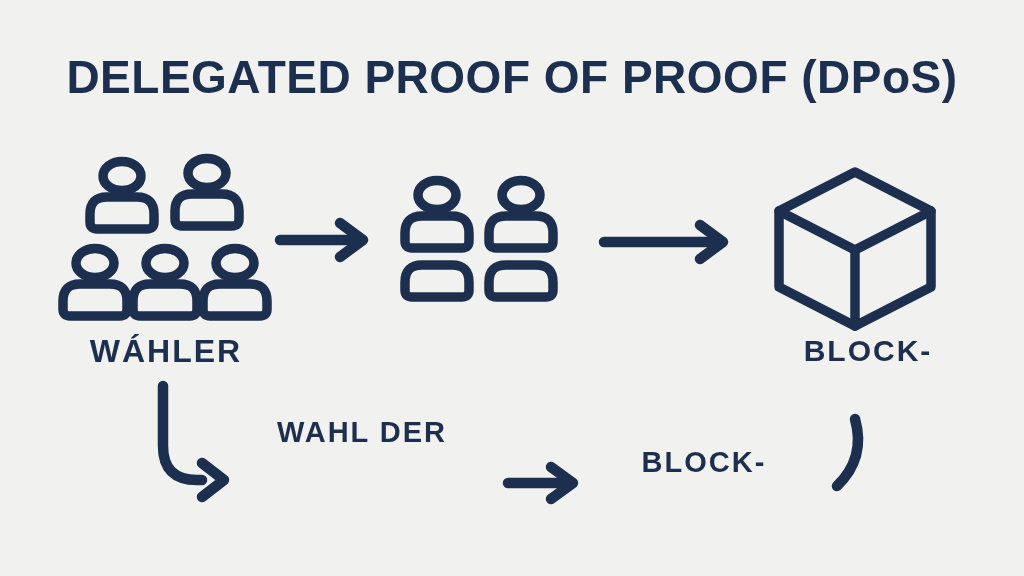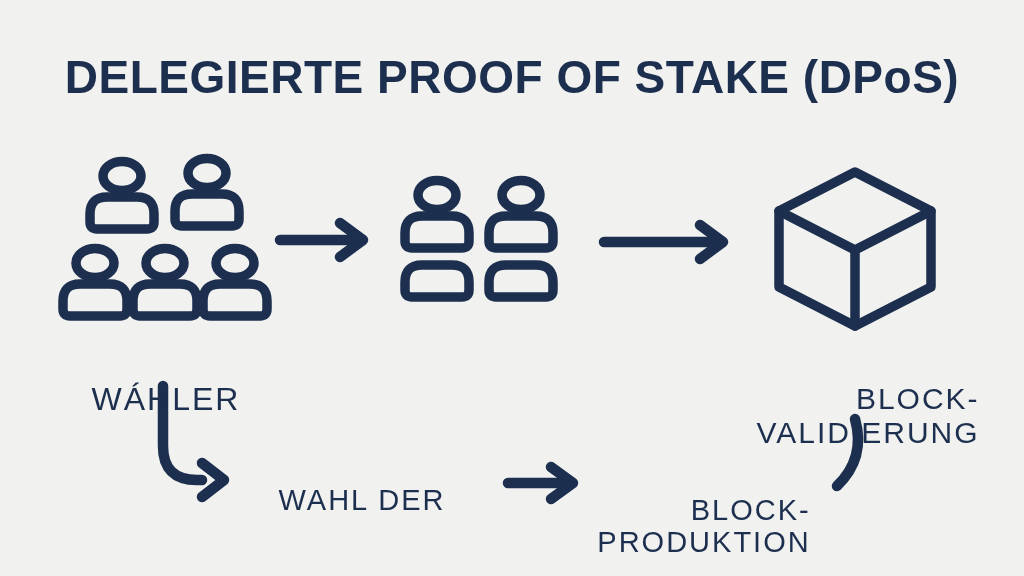--- a/index.html
+++ b/index.html
@@ -15,44 +15,43 @@
     position:relative;
   }
   .stage{position:absolute;inset:0;width:1024px;height:576px;}
   svg.art{position:absolute;left:0;top:0;width:1024px;height:576px;display:block;}
   .ink-stroke{fill:none;stroke:var(--ink);stroke-width:9.5;stroke-linecap:round;stroke-linejoin:round;}
   .arrow-stroke{fill:none;stroke:var(--ink);stroke-width:10.5;stroke-linecap:round;stroke-linejoin:round;}
 
   .label{
     position:absolute;
     color:var(--ink);
-    font-weight:normal;
-    text-align:right;
+    font-weight:bold;
+    text-align:left;
     letter-spacing:2px;
     white-space:nowrap;
     transform:translateX(-50%);
-    margin-top:48px;
   }
   .title{
     position:absolute;
     top:50px;
     left:512px;
     transform:translateX(-50%);
     font-size:46px;
     font-weight:bold;
     letter-spacing:0.5px;
     white-space:nowrap;
     color:var(--ink);
   }
   .lbl-main{font-size:32px;line-height:34px;top:334px;}
   .lbl-sub{font-size:29px;line-height:32px;}
   #lbl-voters{left:166px;}
   #lbl-delegates{left:483px;}
   #lbl-validation{left:868px;top:334px;font-size:30px;line-height:34px;}
-  #lbl-election{left:362px;top:436px;}
+  #lbl-election{left:362px;top:416px;}
   #lbl-production{left:704px;top:446px;}
 </style>
 </head>
 <body>
 
 <div class="stage">
 
   <svg class="art" viewBox="0 0 1024 576" xmlns="http://www.w3.org/2000/svg">
     <defs>
       <g id="person">
@@ -103,34 +102,32 @@
     <g>
       <path class="arrow-stroke" d="M 508 483 L 563 483"></path>
       <path class="arrow-stroke" d="M 551 467 L 573 483 L 551 499"></path>
     </g>
 
     <g>
       <path class="arrow-stroke" d="M 855 419 Q 866 458 837 486"></path>
     </g>
   </svg>
 
-  <div class="title">DELEGIERTE PROOF OF STAKE (DPoS)</div>
+  <div class="title">DELEGATED PROOF OF PROOF (DPoS)</div>
 
   <div class="label lbl-main" id="lbl-voters">
     <span>WÁHLER</span>
   </div>
 
 
   <div class="label" id="lbl-validation">
     <div>BLOCK-</div>
-    <div>VALIDIERUNG</div>
   </div>
 
   <div class="label lbl-sub" id="lbl-election">
     <div>WAHL DER</div>
   </div>
 
   <div class="label lbl-sub" id="lbl-production">
     <div>BLOCK-</div>
-    <div>PRODUKTION</div>
   </div>
 
 </div>
 
 </body></html>

